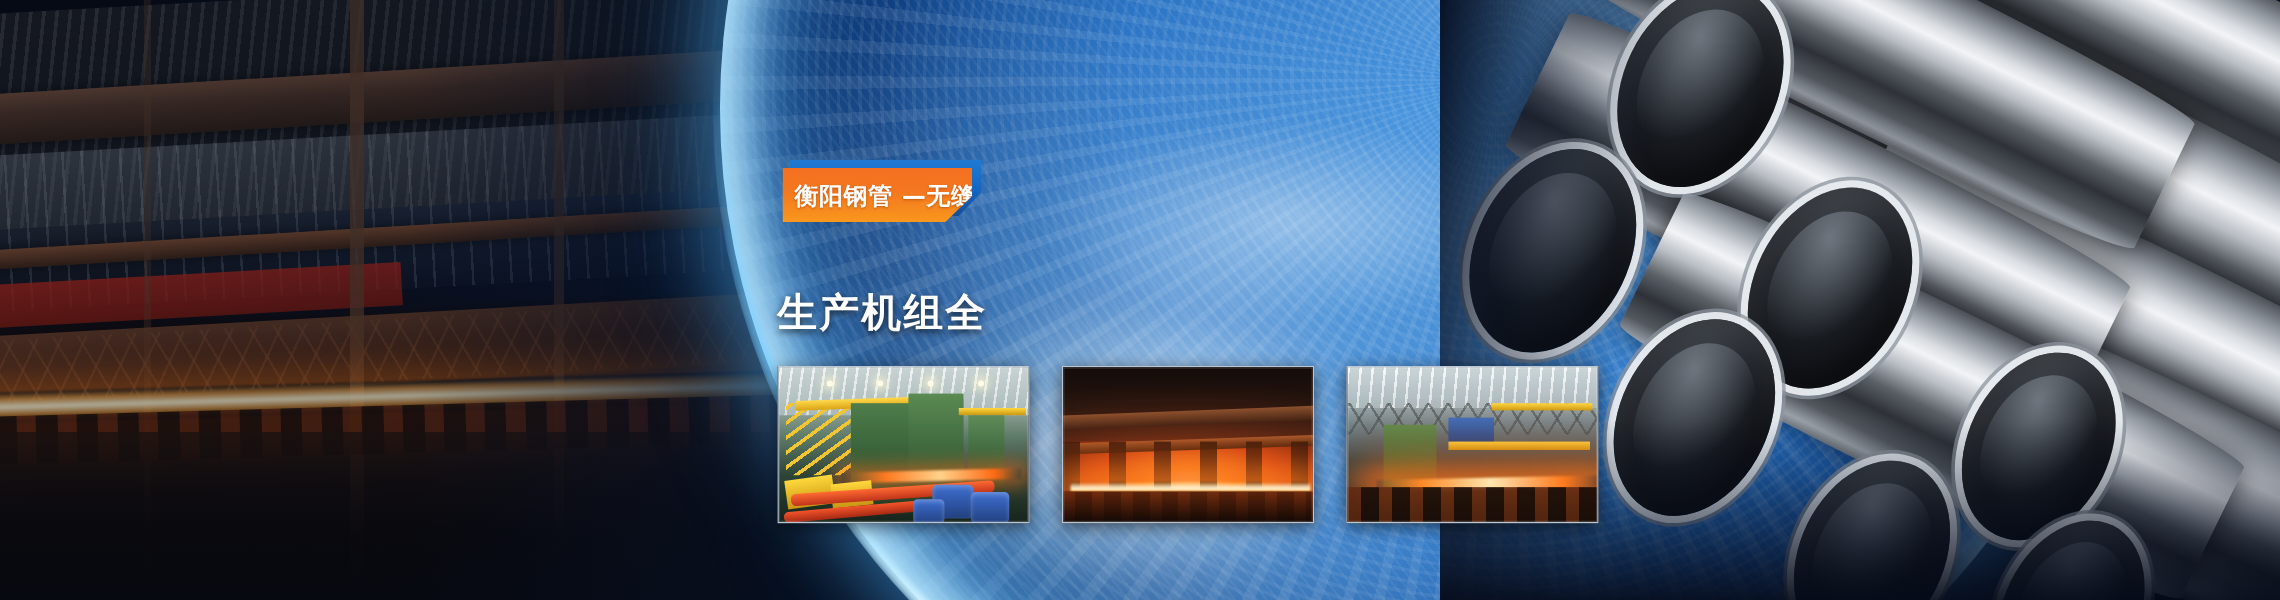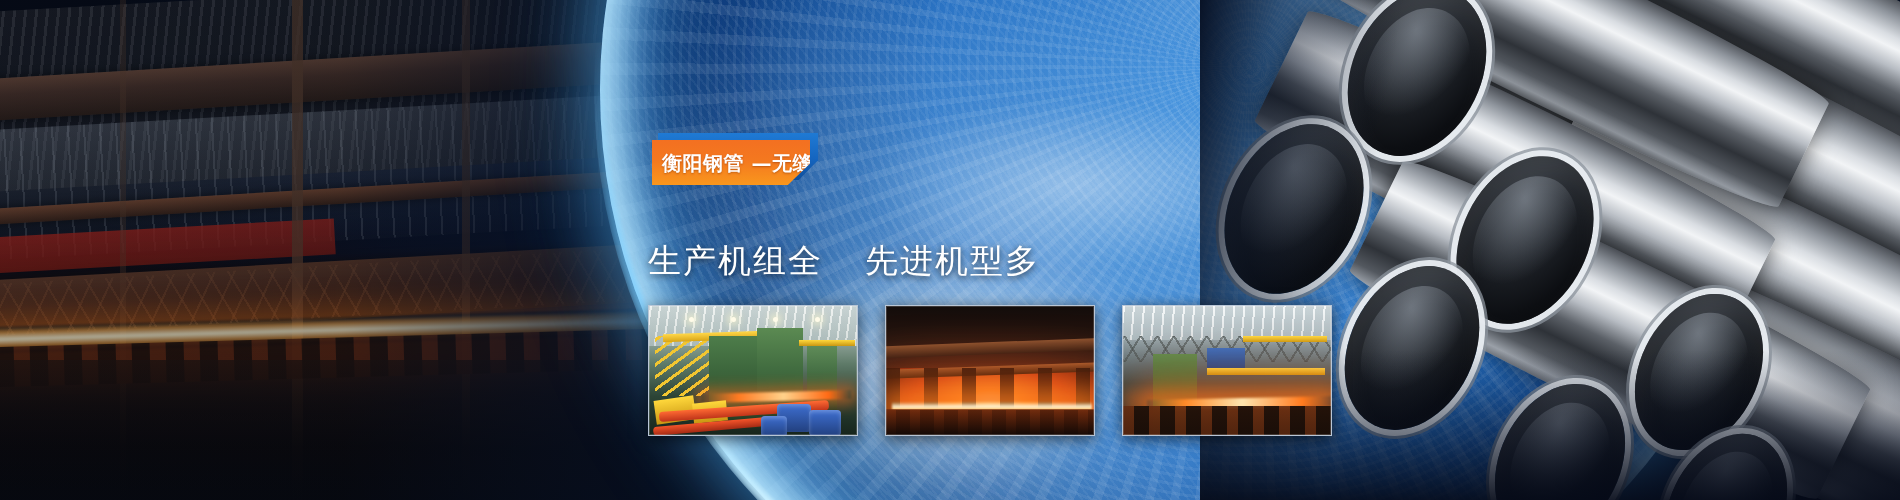--- a/index.html
+++ b/index.html
@@ -295,21 +295,21 @@
     left: 648px; top: 244px;
     display: flex;
     align-items: baseline;
     gap: 42px;
     white-space: nowrap;
   }
   .slogan {
     color: #ffffff;
     font-family: "DejaVu Sans", "Liberation Sans", sans-serif;
     font-size: 33px;
-    font-weight: normal;
+    font-weight: bold;
     letter-spacing: 2px;
     line-height: 1;
     text-shadow: 0 2px 6px rgba(0,0,0,.75), 0 0 18px rgba(90,150,220,.35);
   }
 
   
   .thumbs {
     position: absolute;
     left: 648px; top: 305px;
     display: flex;
@@ -491,21 +491,20 @@
 
     <div class="badge-wrap">
       <div class="badge-shadow"></div>
       <div class="badge-main">
         <span class="badge-text">衡阳钢管 —无缝钢管</span>
       </div>
     </div>
 
     <div class="slogans">
       <span class="slogan">生产机组全</span>
-      <span class="slogan">先进机型多</span>
     </div>
 
     <div class="thumbs">
 
       <div class="thumb">
         <div class="thumb-art">
           <div class="t1-bg"></div>
           <div class="t1-roof"></div>
           <div class="t1-lamp" style="left:40px;"></div>
           <div class="t1-lamp" style="left:82px;"></div>

